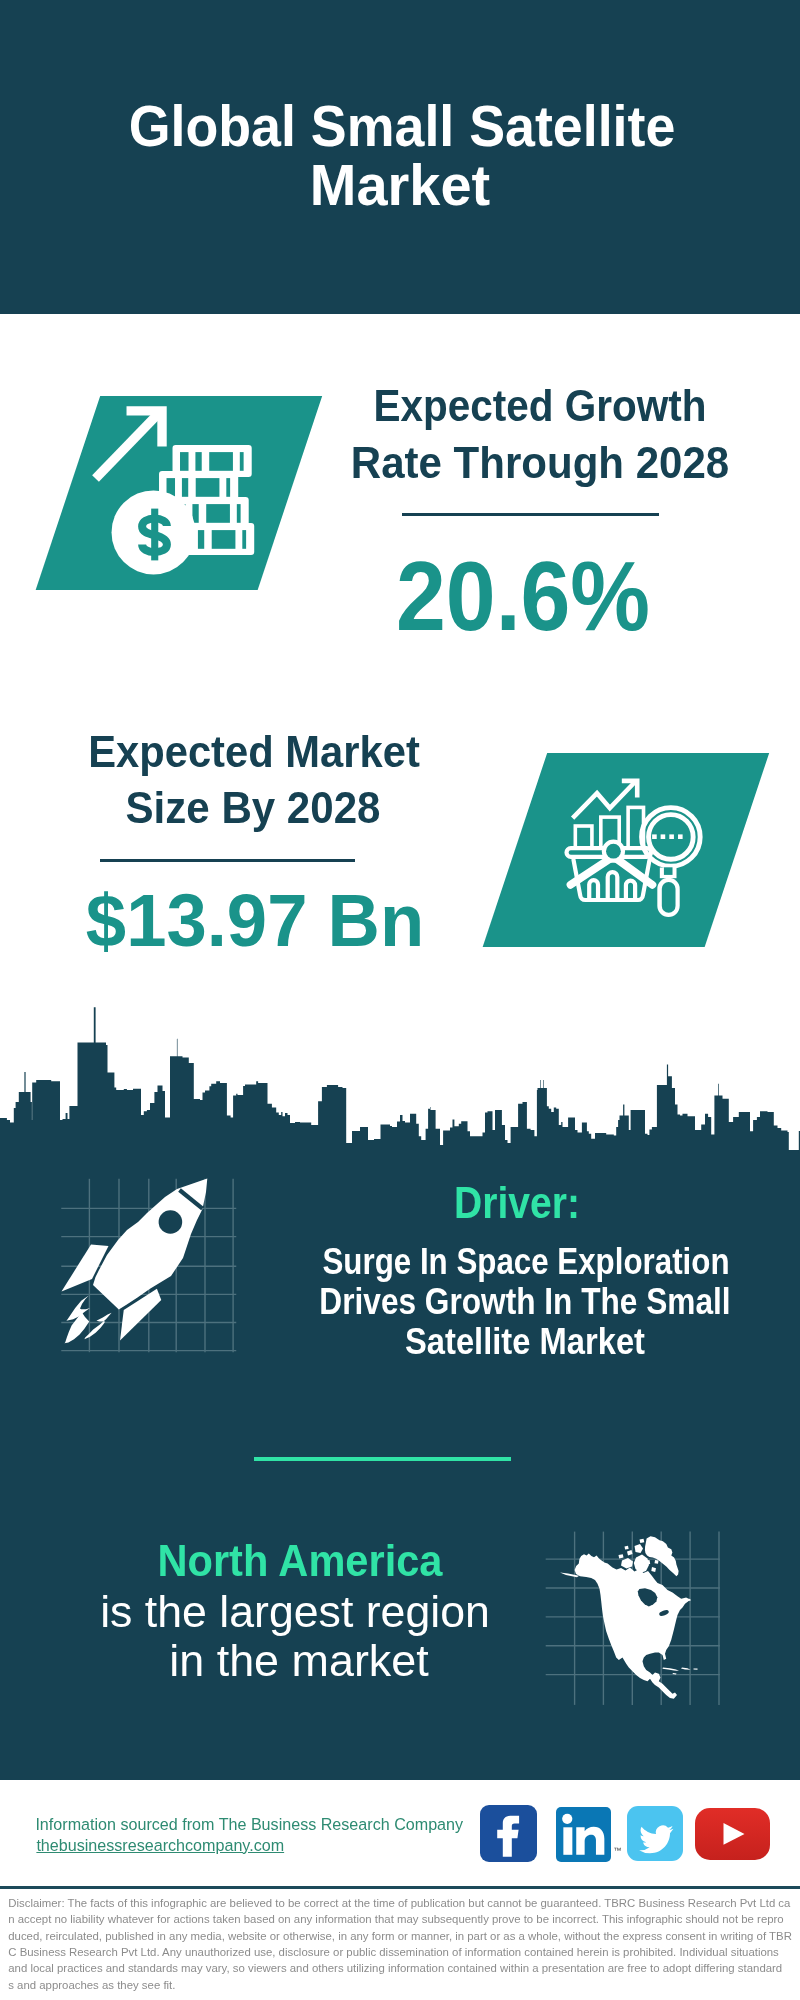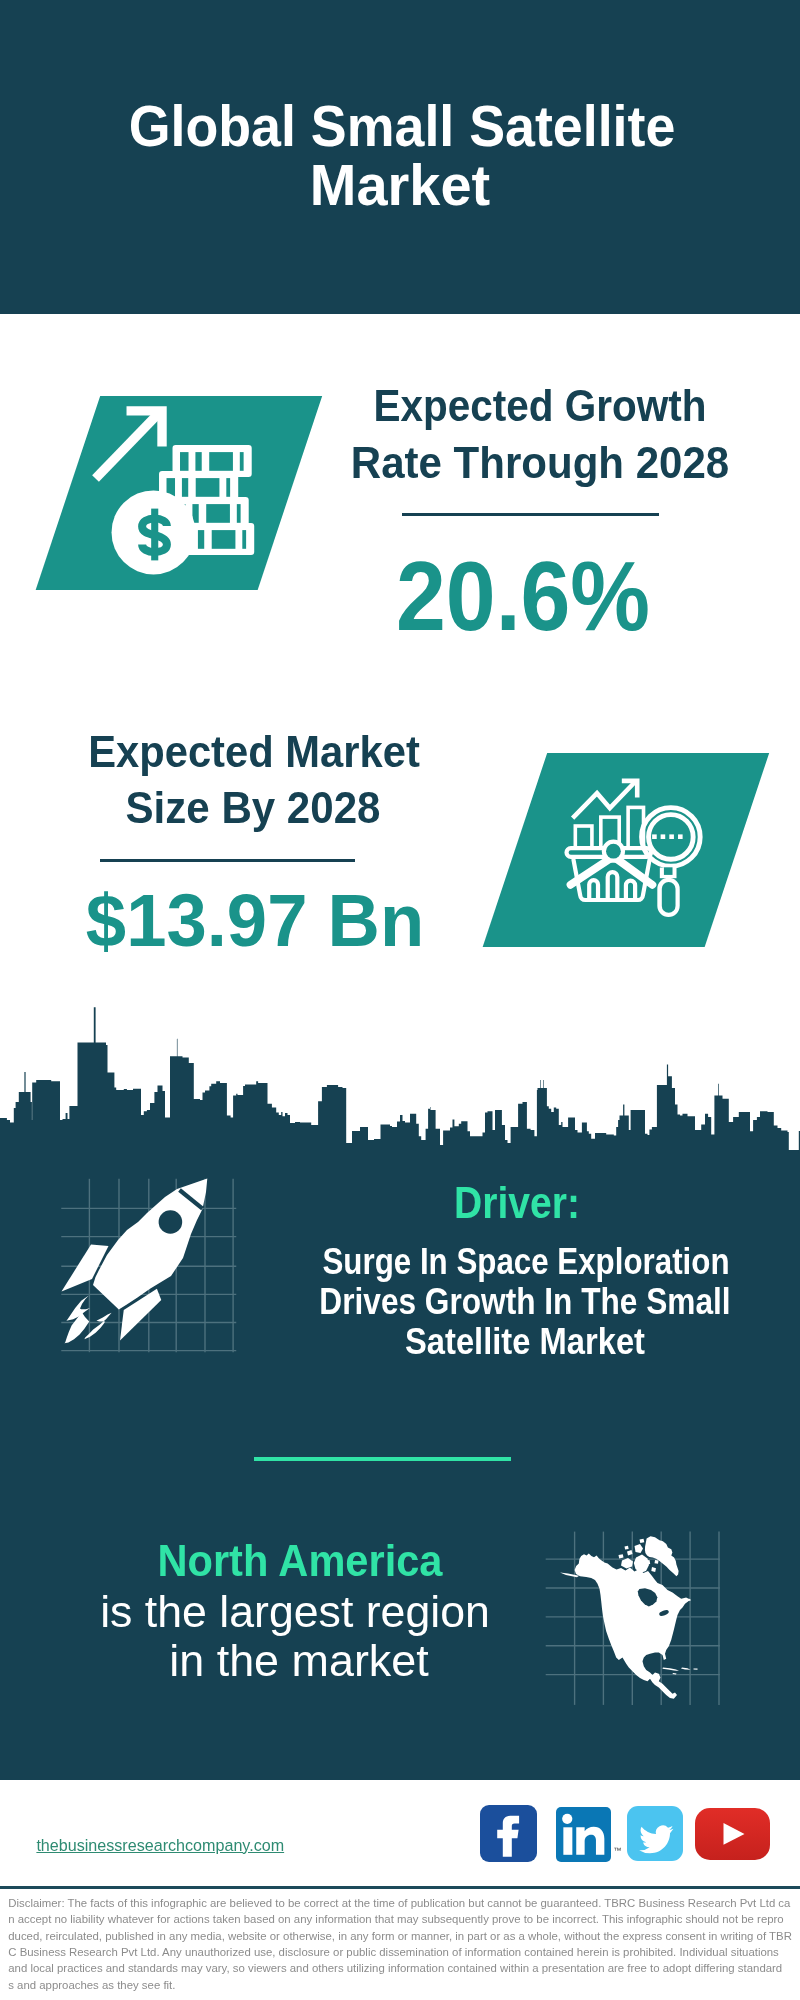--- a/index.html
+++ b/index.html
@@ -241,20 +241,21 @@
       <path d="M 115.0 45.0 L 118.5 45.5 L 118.0 48.8 L 114.5 48.2 Z" fill="#fff"></path>
       <path d="M 146.0 83.2 L 150.2 84.0 L 150.8 85.6 L 146.8 86.3 L 144.8 85.0 Z" fill="#fff"></path>
       <path d="M 122.9 152.6 L 130.0 153.3 L 136.0 154.6 L 139.0 156.0 L 134.0 155.4 L 128.0 154.6 L 122.5 153.8 Z" fill="#fff"></path>
       <path d="M 142.0 152.6 L 147.5 153.2 L 150.5 154.8 L 145.0 154.4 L 141.0 153.6 Z" fill="#fff"></path>
       <path d="M 153.5 153.4 L 157.5 153.6 L 157.5 154.8 L 153.5 154.6 Z" fill="#fff"></path>
       <path d="M 133.0 158.0 L 136.5 158.4 L 136.0 159.4 L 132.5 159.0 Z" fill="#fff"></path>
       <path d="M 99.4 74.0 L 105.0 73.2 L 111.0 75.0 L 115.2 78.0 L 117.3 82.2 L 116.4 86.5 L 113.0 89.6 L 108.8 91.4 L 104.6 89.2 L 101.0 85.4 L 98.4 80.3 L 97.8 76.6 Z" fill="#164152"></path>
       <ellipse cx="124.0" cy="98.0" rx="5" ry="2.4" transform="rotate(-20 124.0 98.0)" fill="#164152"></ellipse>
     </svg>
 
+  <div class="ltxt" id="src1">Information sourced from The Business Research Company</div>
   <div class="ltxt" id="src2">thebusinessresearchcompany.com</div>
   <div class="abs" id="soc-fb"><svg width="56.5" height="56.8" viewBox="0 0 56.5 56.8">
         <path d="M 22.8 51.8 L 22.8 33.2 L 17.2 33.2 L 17.2 24.8 L 22.8 24.8 L 22.8 18.4 C 22.8 12.9 26.1 10.7 32.1 10.7 L 39.1 10.7 L 39.1 18.6 L 34.6 18.6 C 32.4 18.6 31.8 19.5 31.8 21.5 L 31.8 24.8 L 38.6 24.8 L 37.4 33.2 L 31.8 33.2 L 31.8 51.8 Z" fill="#fff"></path>
       </svg></div>
   <div class="abs" id="soc-li"><svg width="55" height="55" viewBox="0 0 55 55" fill="#fff">
         <circle cx="11.25" cy="11.8" r="5.1"></circle>
         <rect x="7.35" y="20.3" width="9.0" height="27.5"></rect>
         <path d="M 20.25 47.8 L 20.25 20.3 L 28.65 20.3 L 28.65 24.2 C 30.75 21.2 33.75 19.7 37.75 19.7 C 44.25 19.7 48.35 24.2 48.35 31.7 L 48.35 47.8 L 39.95 47.8 L 39.95 33.2 C 39.95 29.7 38.05 27.7 35.05 27.7 C 31.75 27.7 28.65 30.0 28.65 34.2 L 28.65 47.8 Z"></path>
       </svg><span class="tm">™</span></div>
   <div class="abs" id="soc-tw"><svg width="56.4" height="55.7" viewBox="0 0 56.4 55.7">

